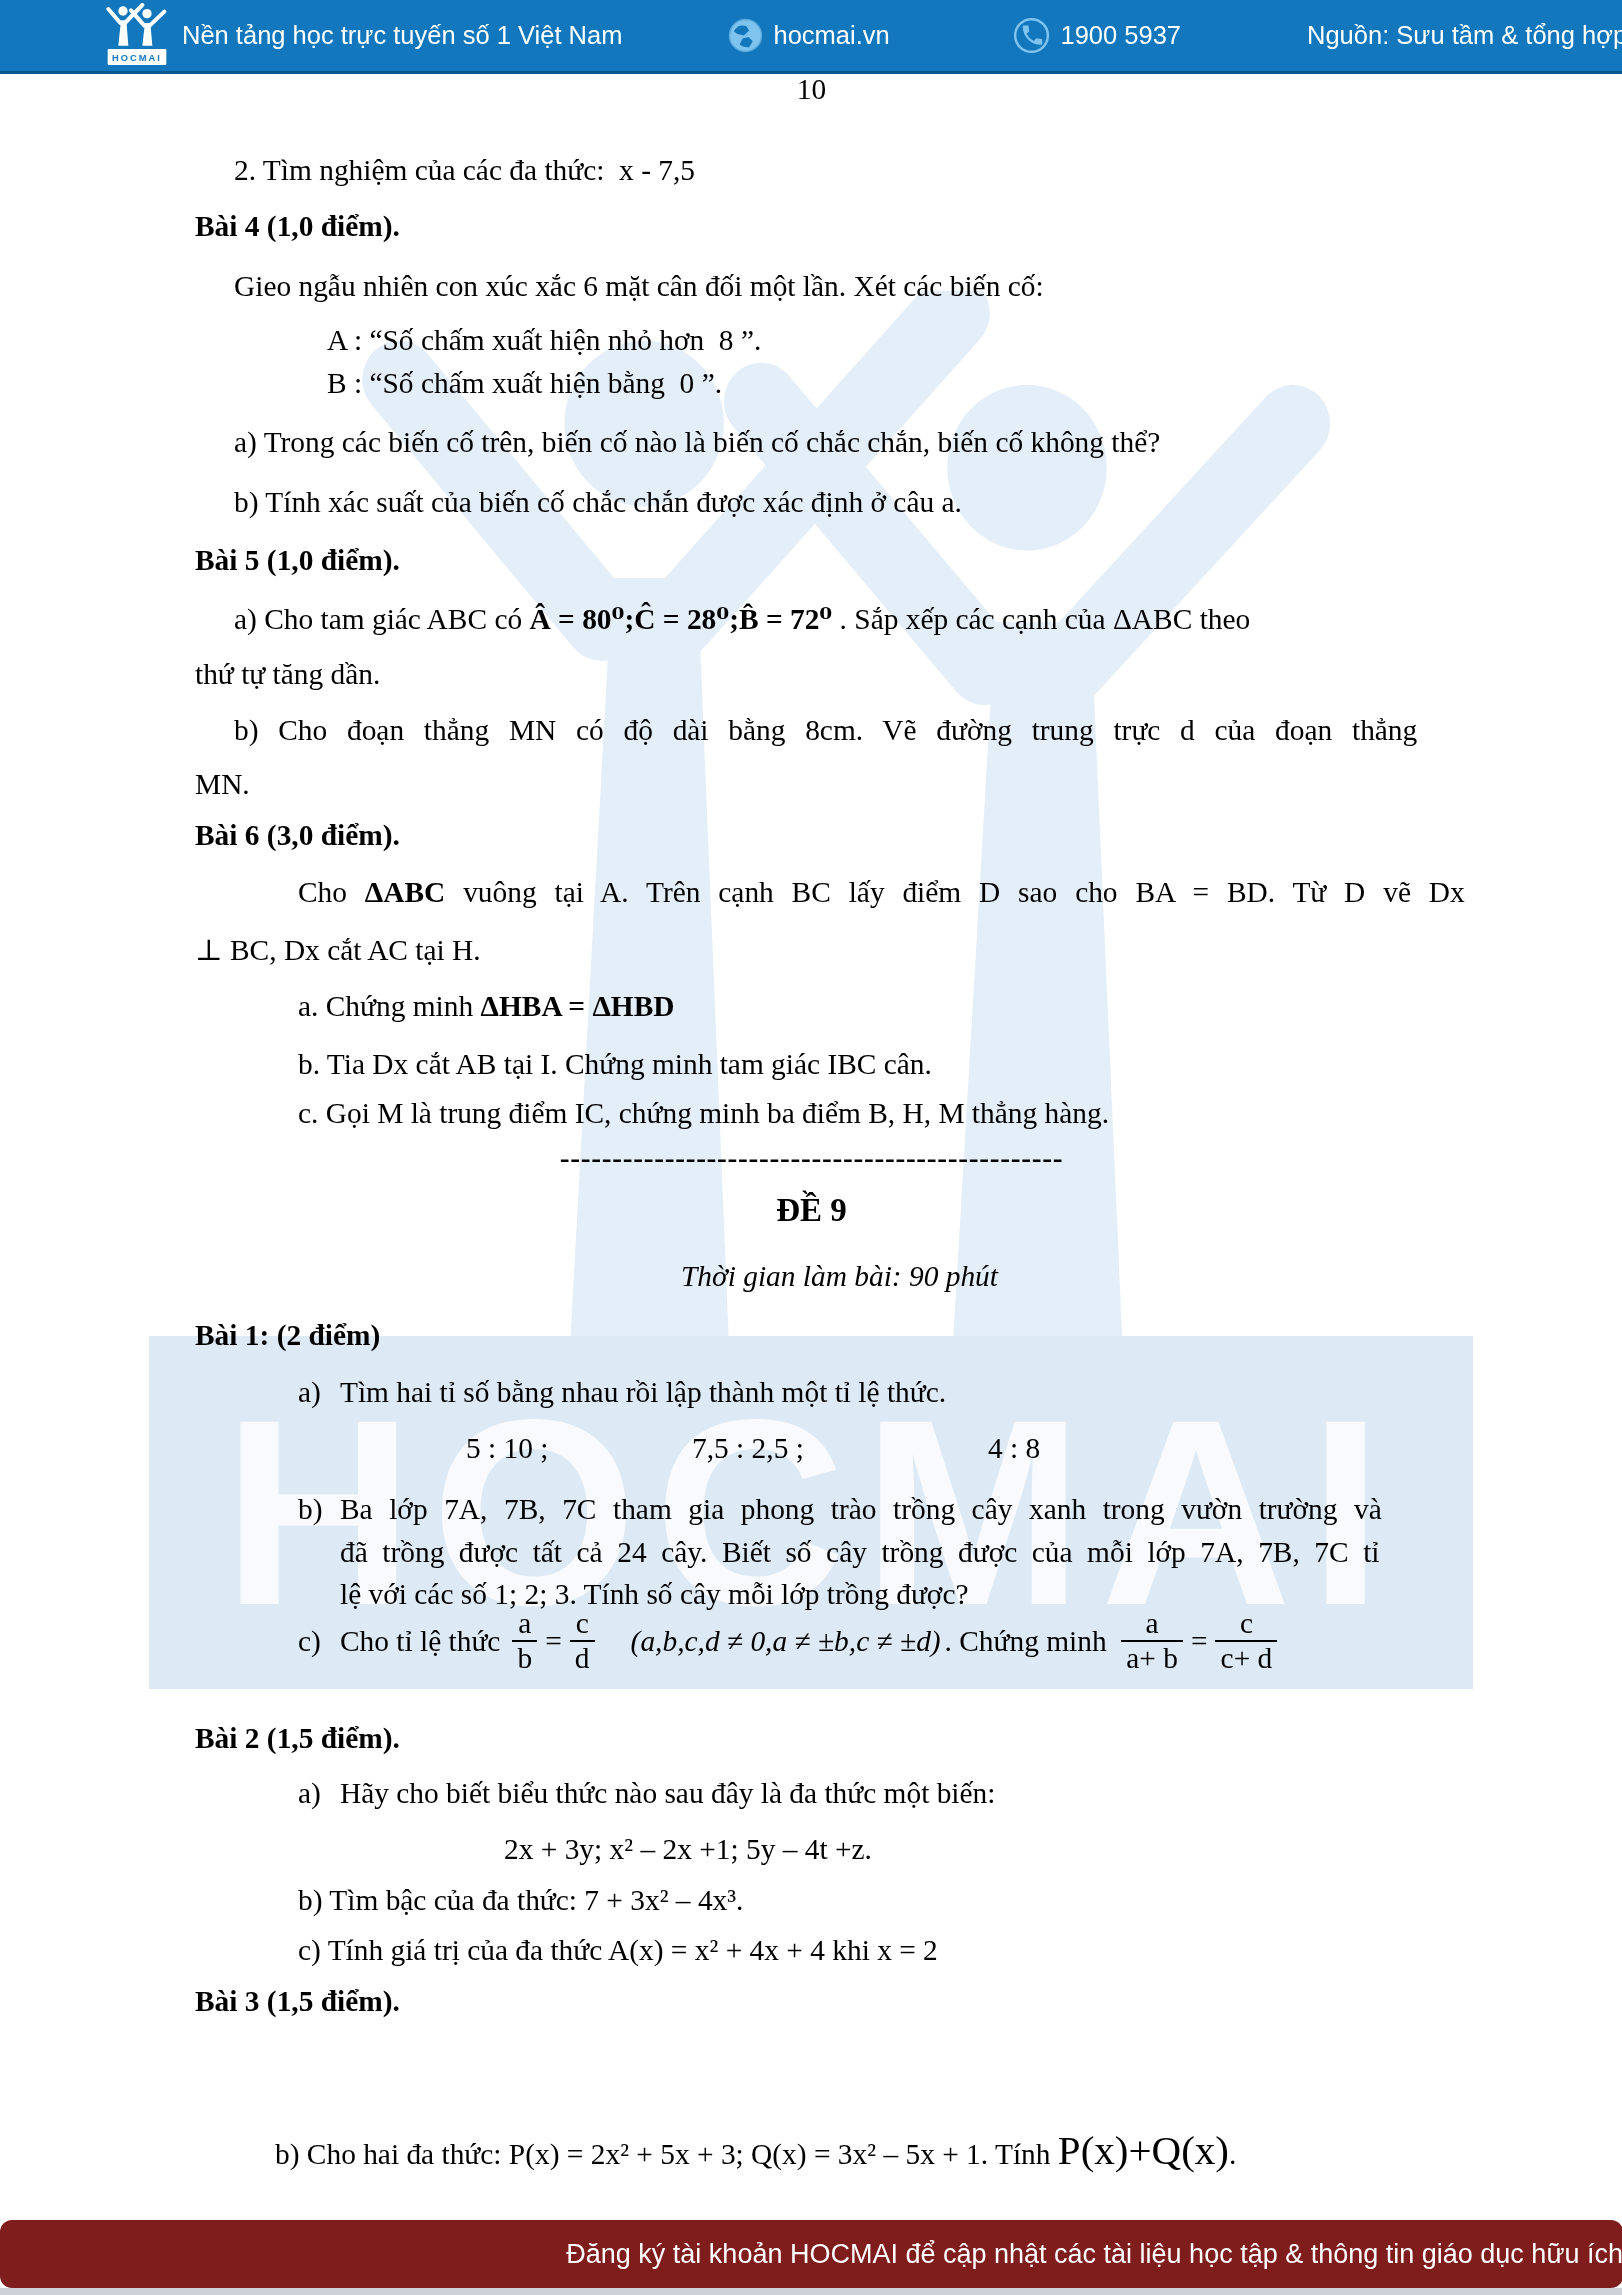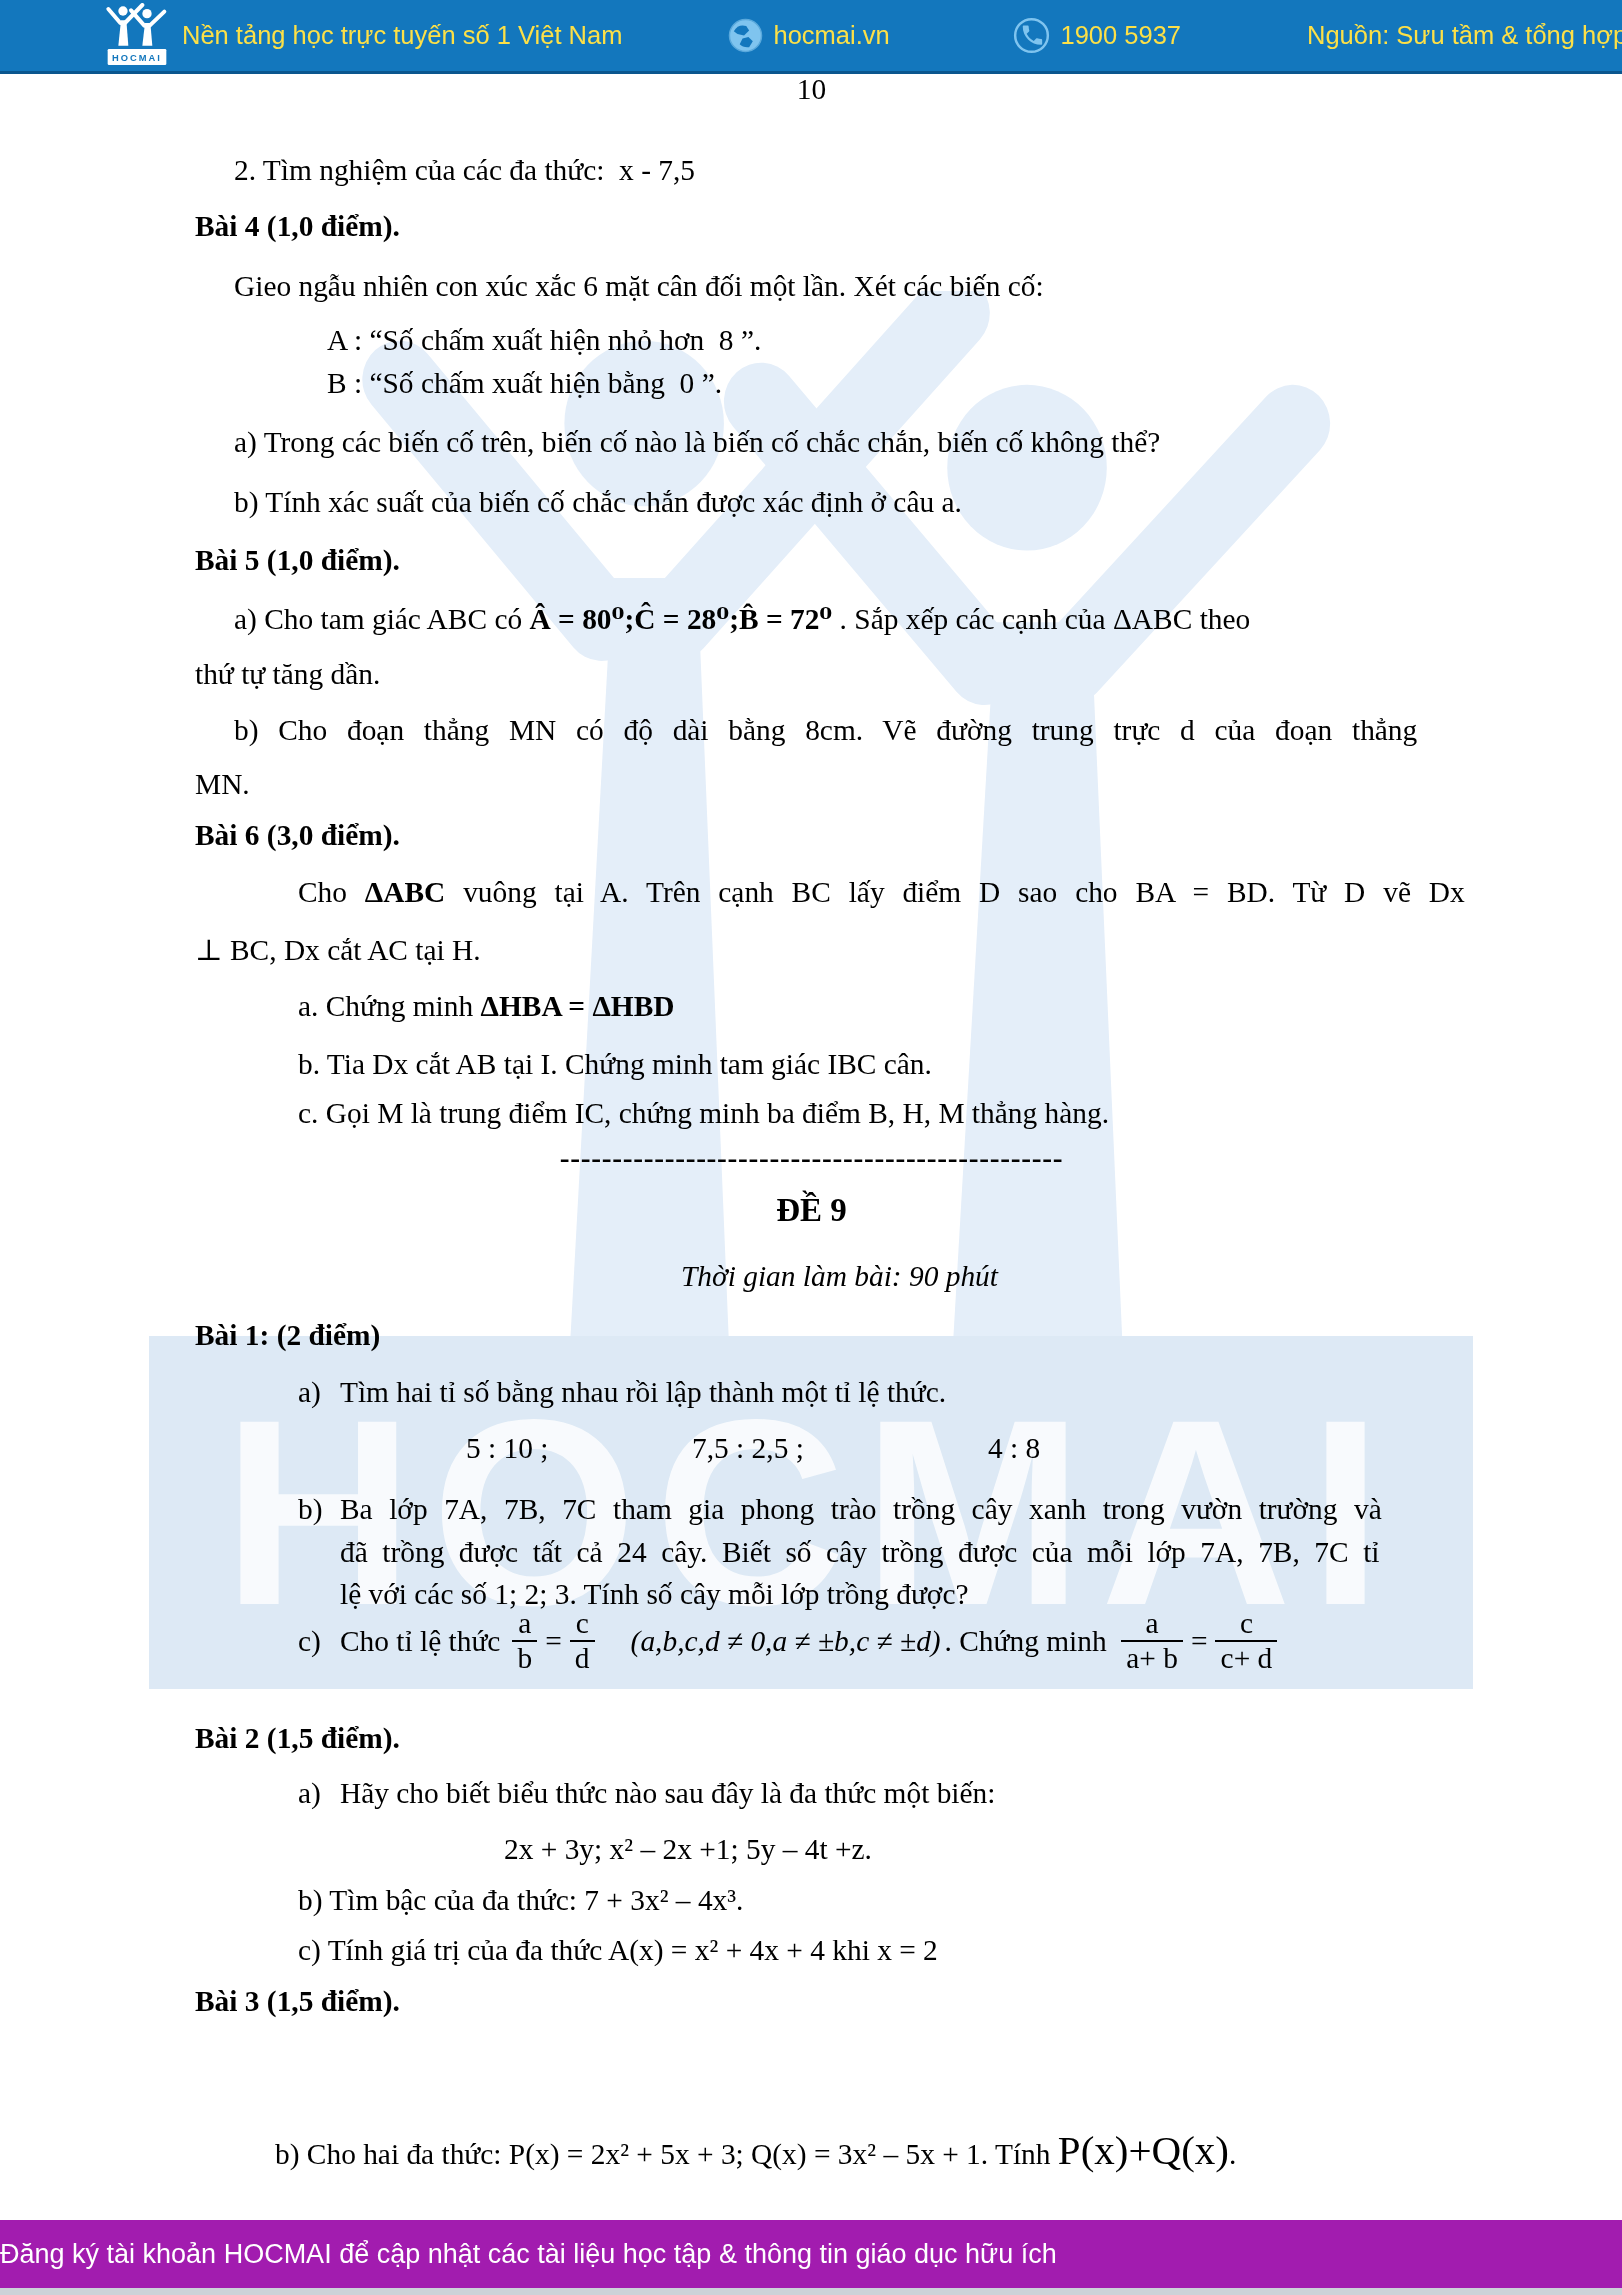--- a/index.html
+++ b/index.html
@@ -3,28 +3,28 @@
 <meta charset="utf-8">
 <style>
   html,body{margin:0;padding:0;background:#888;}
   .page{position:relative;width:1623px;height:2295px;background:#ffffff;overflow:hidden;
         font-family:"Liberation Serif","DejaVu Serif",serif;color:#000;}
   
   .top-bar{position:absolute;top:0;left:0;width:1623px;height:71px;background:#1377bd;z-index:5;}
   .top-edge{position:absolute;top:71px;left:0;width:1623px;height:3.3px;background:#0b568e;z-index:5;}
   .logo{position:absolute;left:105px;top:3.3px;width:64px;height:64px;}
   .hdr-item{position:absolute;top:0;height:71px;display:flex;align-items:center;gap:10.5px;
-            color:#fde047;font-family:"Liberation Sans",sans-serif;font-size:25.5px;white-space:nowrap;}
+            color:#ffffff;font-family:"Liberation Sans",sans-serif;font-size:25.5px;white-space:nowrap;}
   .tagline{left:182px;}
   .site{left:728px;}
   .phone{left:1013px;}
   .source{left:1307px;}
   
-  .bottom-bar{position:absolute;top:2220px;left:0;width:1623px;height:68px;background:#a21caf;
-              display:flex;align-items:center;justify-content:flex-start;z-index:5;}
+  .bottom-bar{position:absolute;top:2220px;left:0;width:1623px;height:68px;background:#7f1d1d;
+              display:flex;align-items:center;justify-content:flex-end;z-index:5;border-radius:12px;}
   .bottom-bar span{color:#fff;font-family:"Liberation Sans",sans-serif;font-size:27px;white-space:nowrap;}
   .bottom-edge{position:absolute;top:2288px;left:0;width:1623px;height:7.9px;background:#ccd2d8;z-index:5;}
   
   .wm-figure{position:absolute;left:357px;top:291px;width:1021px;height:1060px;z-index:0;}
   .wm-band{position:absolute;left:149px;top:1336px;width:1324px;height:353px;background:#dde9f5;
            display:flex;align-items:center;justify-content:center;z-index:0;overflow:hidden;}
   .wm-band span{font-family:"Liberation Sans",sans-serif;font-weight:bold;font-size:265px;
                 letter-spacing:17px;color:#ffffff;opacity:.8;white-space:nowrap;}
   
   .ln{position:absolute;font-size:29.4px;line-height:1.25;white-space:nowrap;z-index:2;}

